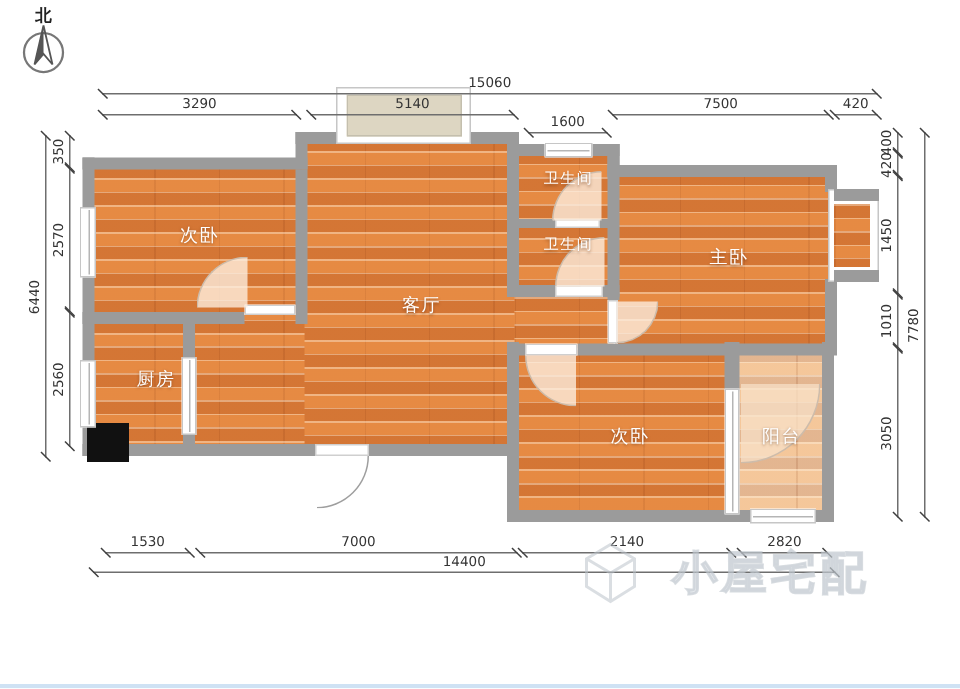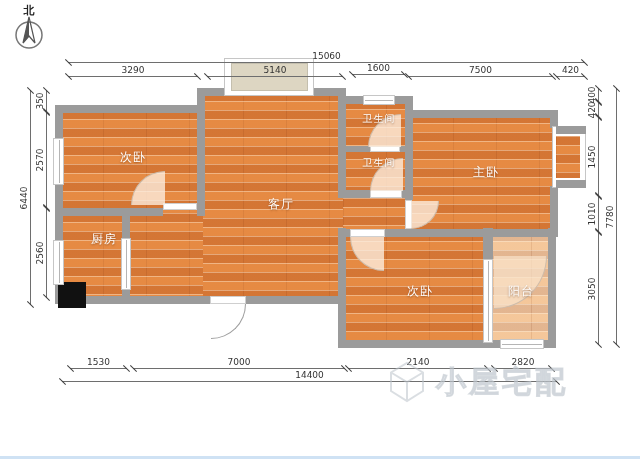--- a/index.html
+++ b/index.html
@@ -36,21 +36,21 @@
   .dim-h::before{left:-4px;}
   .dim-h::after{right:-4px;}
   .dim-h .lbl{position:absolute;left:50%;bottom:2px;transform:translateX(-50%);font-size:9px;color:#333;white-space:nowrap;}
 
   .dim-v{position:absolute;width:1px;background:#6e6e6e;}
   .dim-v::before,.dim-v::after{content:"";position:absolute;width:9px;height:1px;background:#3f3f3f;transform:rotate(45deg);left:-4px;}
   .dim-v::before{top:0;}
   .dim-v::after{bottom:0;}
   .dim-v .lbl{position:absolute;top:50%;left:-6px;transform:translate(-50%,-50%) rotate(-90deg);font-size:9px;color:#333;white-space:nowrap;}
 
-  .watermark{position:absolute;left:386px;top:360px;display:flex;align-items:center;gap:8px;pointer-events:none;}
+  .watermark{position:absolute;left:386px;top:360px;display:flex;align-items:center;gap:20px;pointer-events:none;}
   .wm-text{font-size:30px;font-weight:bold;letter-spacing:3px;color:rgba(203,209,217,.38);-webkit-text-stroke:1px rgba(188,195,203,.55);white-space:nowrap;}
 
   .bottom-edge{position:absolute;left:0;right:0;bottom:0;height:3px;background:#cfe2f4;}
 </style>
 </head>
 <body>
 
 <div id="app">
 
   <svg style="position:absolute;left:8px;top:2px" width="44" height="52" viewBox="0 0 44 52">
@@ -136,34 +136,34 @@
   <div class="panel" style="left:350px;top:229px;width:35px;height:8px"></div>
   <div class="arc bl" style="left:350px;top:237px;width:33px;height:33px"></div>
 
   <div class="arc br" style="left:494px;top:256px;width:52px;height:52px;background:rgba(248,226,202,.7)"></div>
 
   <div class="room-label" style="left:133px;top:157px">次卧</div>
   <div class="room-label" style="left:281px;top:204px">客厅</div>
   <div class="room-label small" style="left:379px;top:119px">卫生间</div>
   <div class="room-label small" style="left:379px;top:163px">卫生间</div>
   <div class="room-label" style="left:486px;top:172px">主卧</div>
-  <div class="room-label" style="left:104px;top:239px">厨房</div>
+  <div class="room-label" style="left:104px;top:253px">厨房</div>
   <div class="room-label" style="left:420px;top:291px">次卧</div>
   <div class="room-label" style="left:521px;top:291px">阳台</div>
 
   <div class="dim-h" style="left:68px;top:62px;width:517px">
       <span class="lbl">15060</span>
     </div>
   <div class="dim-h" style="left:68px;top:76px;width:130px">
       <span class="lbl">3290</span>
     </div>
   <div class="dim-h" style="left:207px;top:76px;width:136px">
       <span class="lbl">5140</span>
     </div>
-  <div class="dim-h" style="left:352px;top:74px;width:53px">
+  <div class="dim-h" style="left:352px;top:88px;width:53px">
       <span class="lbl">1600</span>
     </div>
   <div class="dim-h" style="left:408px;top:76px;width:145px">
       <span class="lbl">7500</span>
     </div>
   <div class="dim-h" style="left:556px;top:76px;width:29px">
       <span class="lbl">420</span>
     </div>
 
   <div class="dim-h" style="left:70px;top:368px;width:57px">

